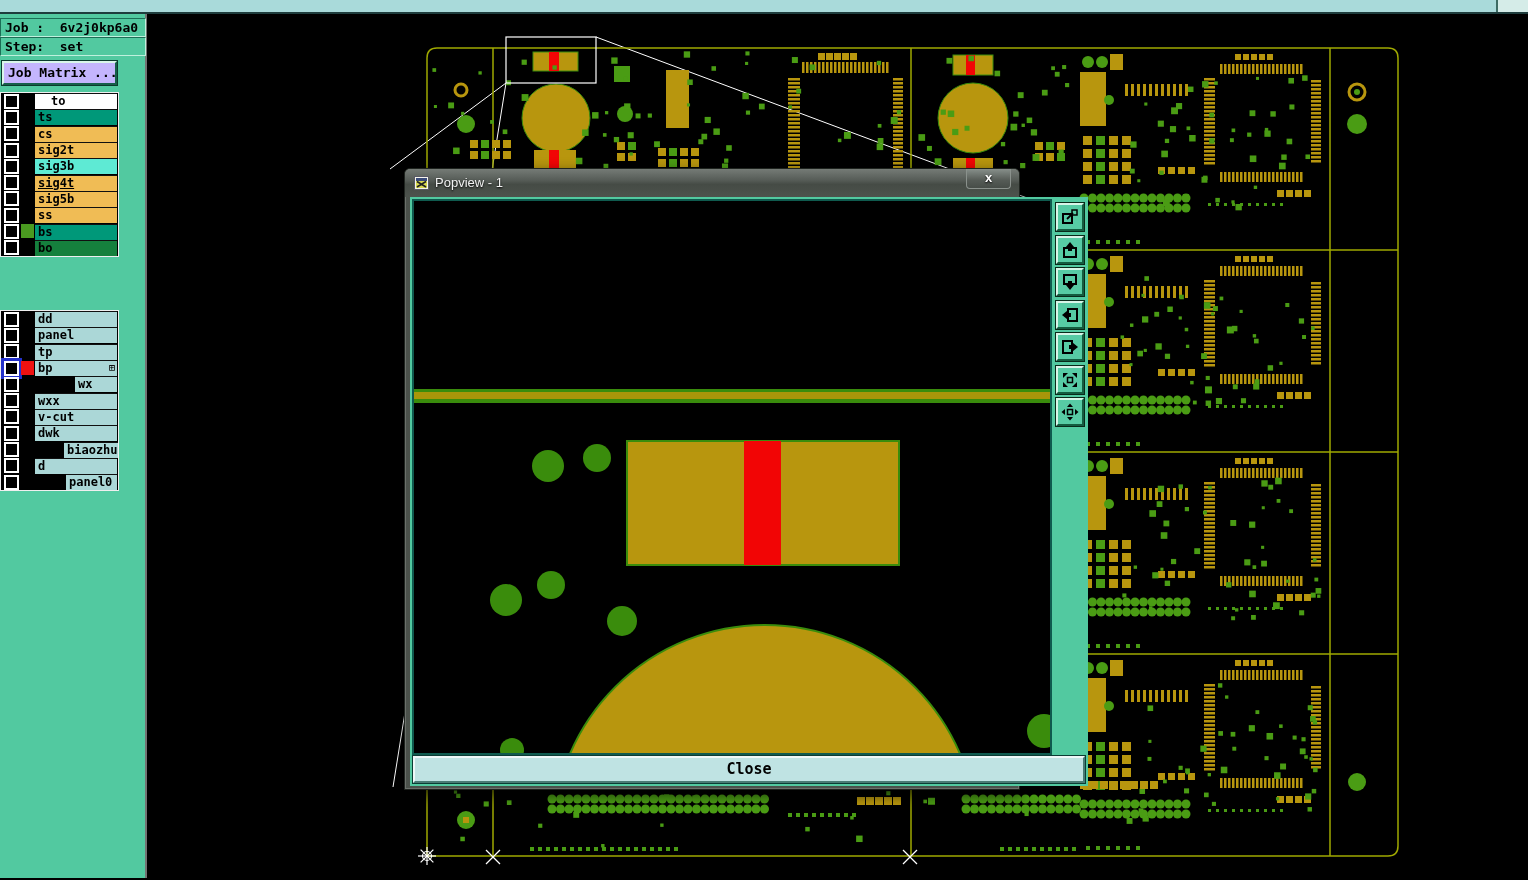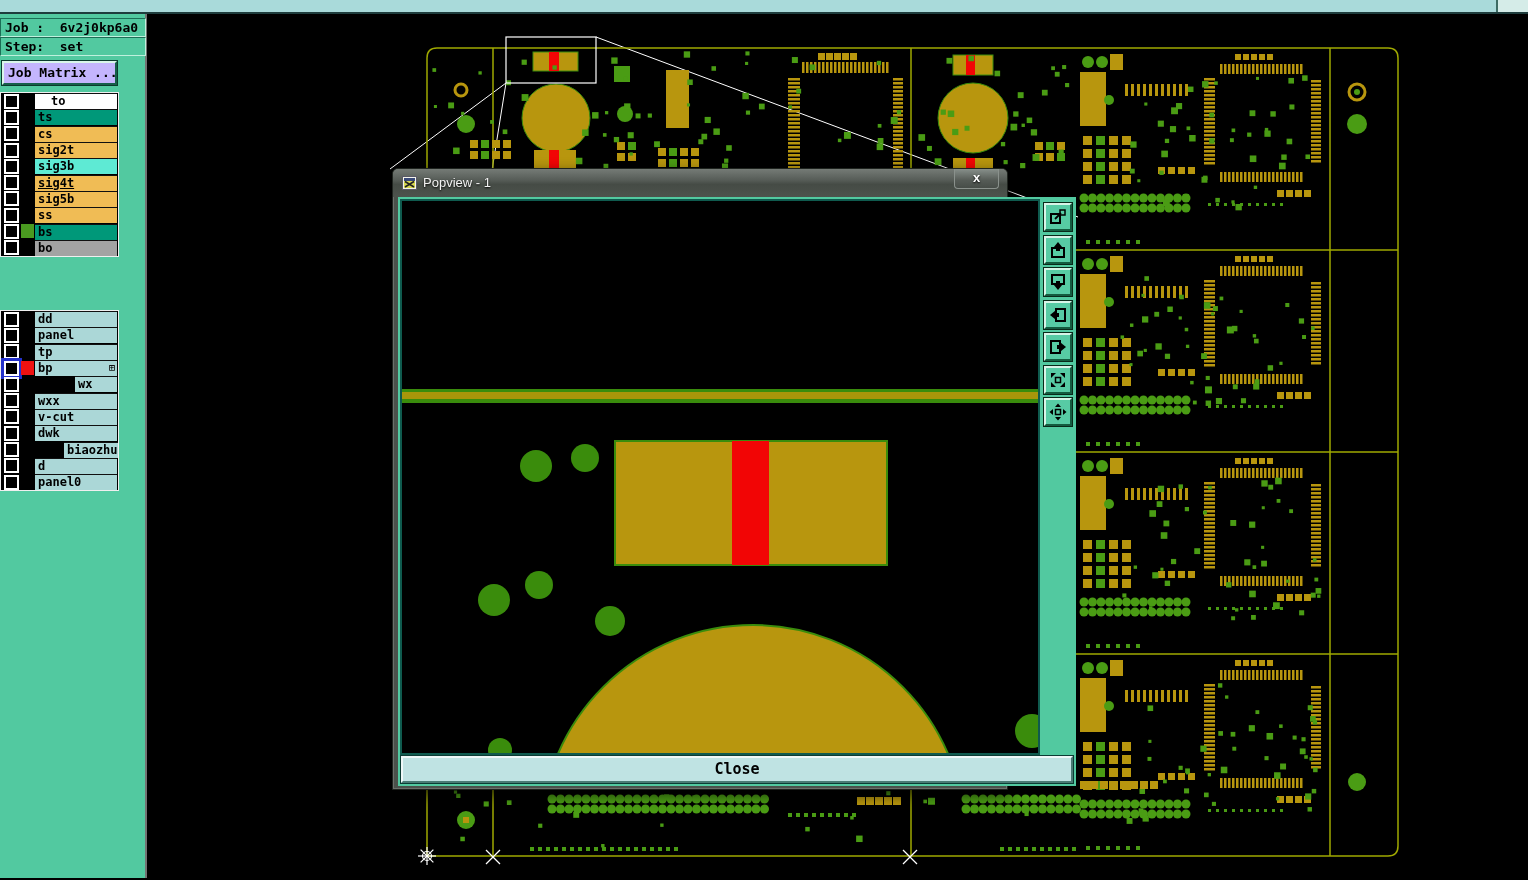--- a/index.html
+++ b/index.html
@@ -31,21 +31,21 @@
   .cb{width:11px;height:11px;border:2px solid #fff;background:#000;box-sizing:content-box;}
   .cb.sel{border-color:#fff;outline:3px solid #2431cc;}
   .swcell{width:14px;height:16.3px;flex:0 0 14px;}
   .sw{width:13px;height:14px;margin-top:1px;}
   .lab{flex:1;height:15px;margin-right:1px;font-size:12px;font-weight:bold;color:#000;
        line-height:15px;padding-left:3px;border-top:1px solid #101010;position:relative;}
   .gridglyph{position:absolute;right:2px;top:2px;font-size:10px;line-height:10px;color:#111;}
   
   #pcbsvg{position:absolute;left:0;top:0;z-index:1;}
   
-  #popview{position:absolute;left:392px;top:168px;width:616px;height:622px;z-index:10;
+  #popview{position:absolute;left:404px;top:168px;width:616px;height:622px;z-index:10;
            background:#4b514b;border:1px solid #1f241f;border-radius:6px 6px 0 0;box-sizing:border-box;
            box-shadow:0 0 0 1px rgba(255,255,255,0.18) inset, 3px 5px 14px rgba(0,0,0,0.65);}
   #pv-titlebar{position:absolute;left:0;top:0;width:100%;height:28px;border-radius:5px 5px 0 0;
            background:linear-gradient(#757b76,#565c57 40%,#454b45 55%,#4d534d);}
   #pv-title{position:absolute;left:30px;top:6px;font-family:"Liberation Sans",sans-serif;
            font-size:13px;color:#f2f2f2;text-shadow:0 1px 2px #000;}
   #pv-icon{position:absolute;left:9px;top:7px;width:15px;height:14px;}
   #pv-closex{position:absolute;right:8px;top:0;width:45px;height:20px;border:1px solid #8a918c;border-top:none;
            border-radius:0 0 4px 4px;background:linear-gradient(#878f8a,#555b56 60%,#474d48);
            color:#fff;font-family:"Liberation Sans",sans-serif;font-weight:bold;font-size:13px;
@@ -1372,21 +1372,21 @@
           <div class="swcell">
             <div class="sw" style="background: rgb(74, 154, 32);"></div>
           </div>
           <div class="lab" style="background: rgb(0, 152, 121);">bs</div>
         </div>
         <div class="layer-row">
           <div class="cbcell">
             <div class="cb"></div>
           </div>
           <div class="swcell"></div>
-          <div class="lab" style="background: #a3a3a3;">bo</div>
+          <div class="lab" style="background: #15803d;">bo</div>
         </div>
       </div>
     <div class="layer-group" id="group3">
         <div class="layer-row">
           <div class="cbcell">
             <div class="cb"></div>
           </div>
           <div class="swcell"></div>
           <div class="lab" style="background: rgb(171, 215, 215);">dd</div>
         </div>
@@ -1453,21 +1453,21 @@
             <div class="cb"></div>
           </div>
           <div class="swcell"></div>
           <div class="lab" style="background: rgb(171, 215, 215);">d</div>
         </div>
         <div class="layer-row">
           <div class="cbcell">
             <div class="cb"></div>
           </div>
           <div class="swcell"></div>
-          <div class="lab" style="background: rgb(171, 215, 215);">panel0</div>
+          <div class="lab" style="background: rgb(171, 215, 215); margin-left: 31px;">panel0</div>
         </div>
       </div>
   </div>
 
   <div id="popview">
     <div id="pv-titlebar">
       <svg id="pv-icon" viewBox="0 0 15 14">
         <rect x="0.5" y="0.5" width="14" height="13" fill="#f4f4ec" stroke="#5a5a66"></rect>
         <rect x="2" y="2" width="11" height="3" fill="#3a4a7a"></rect>
         <rect x="2" y="5" width="11" height="7" fill="#d8d850"></rect>

